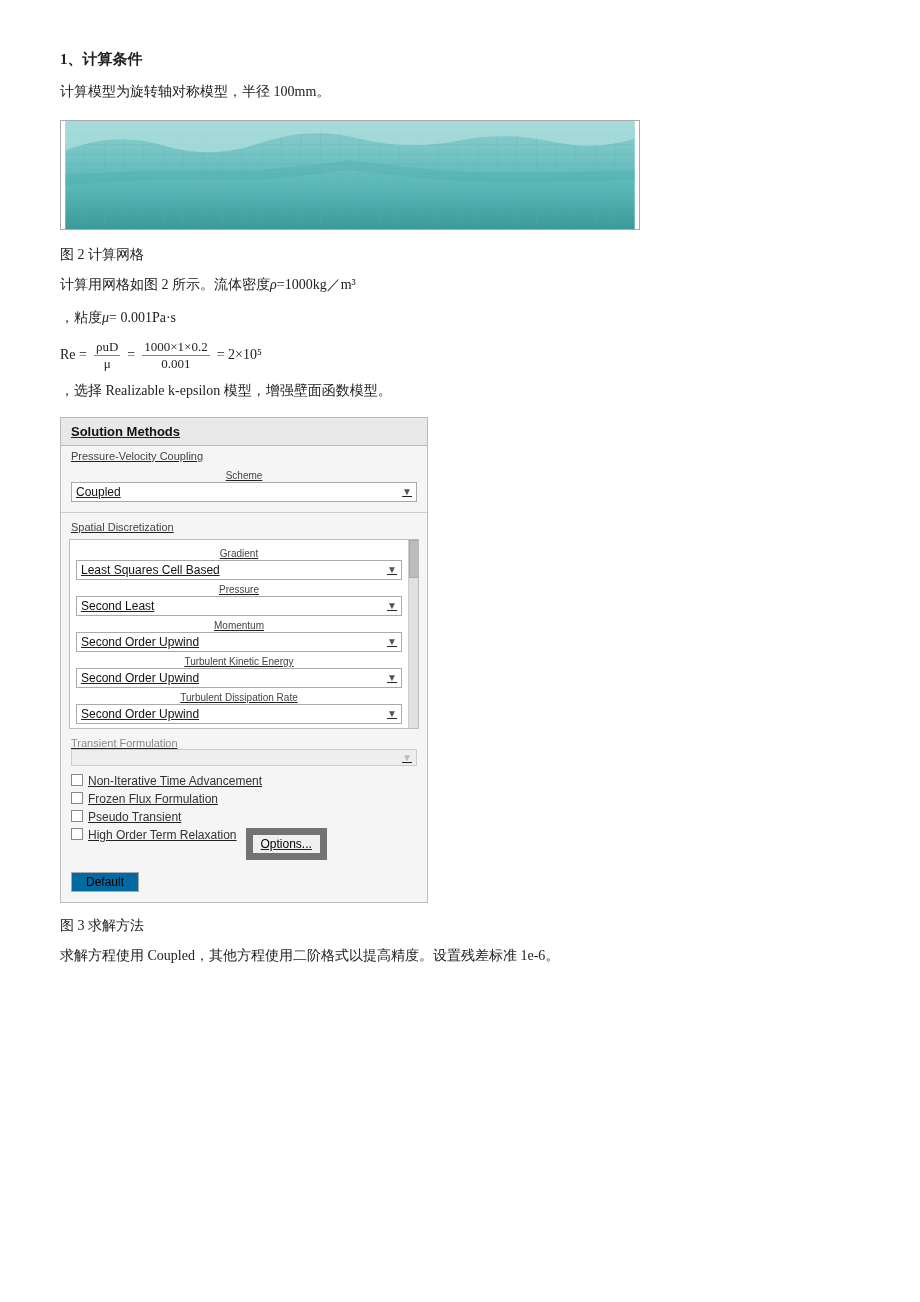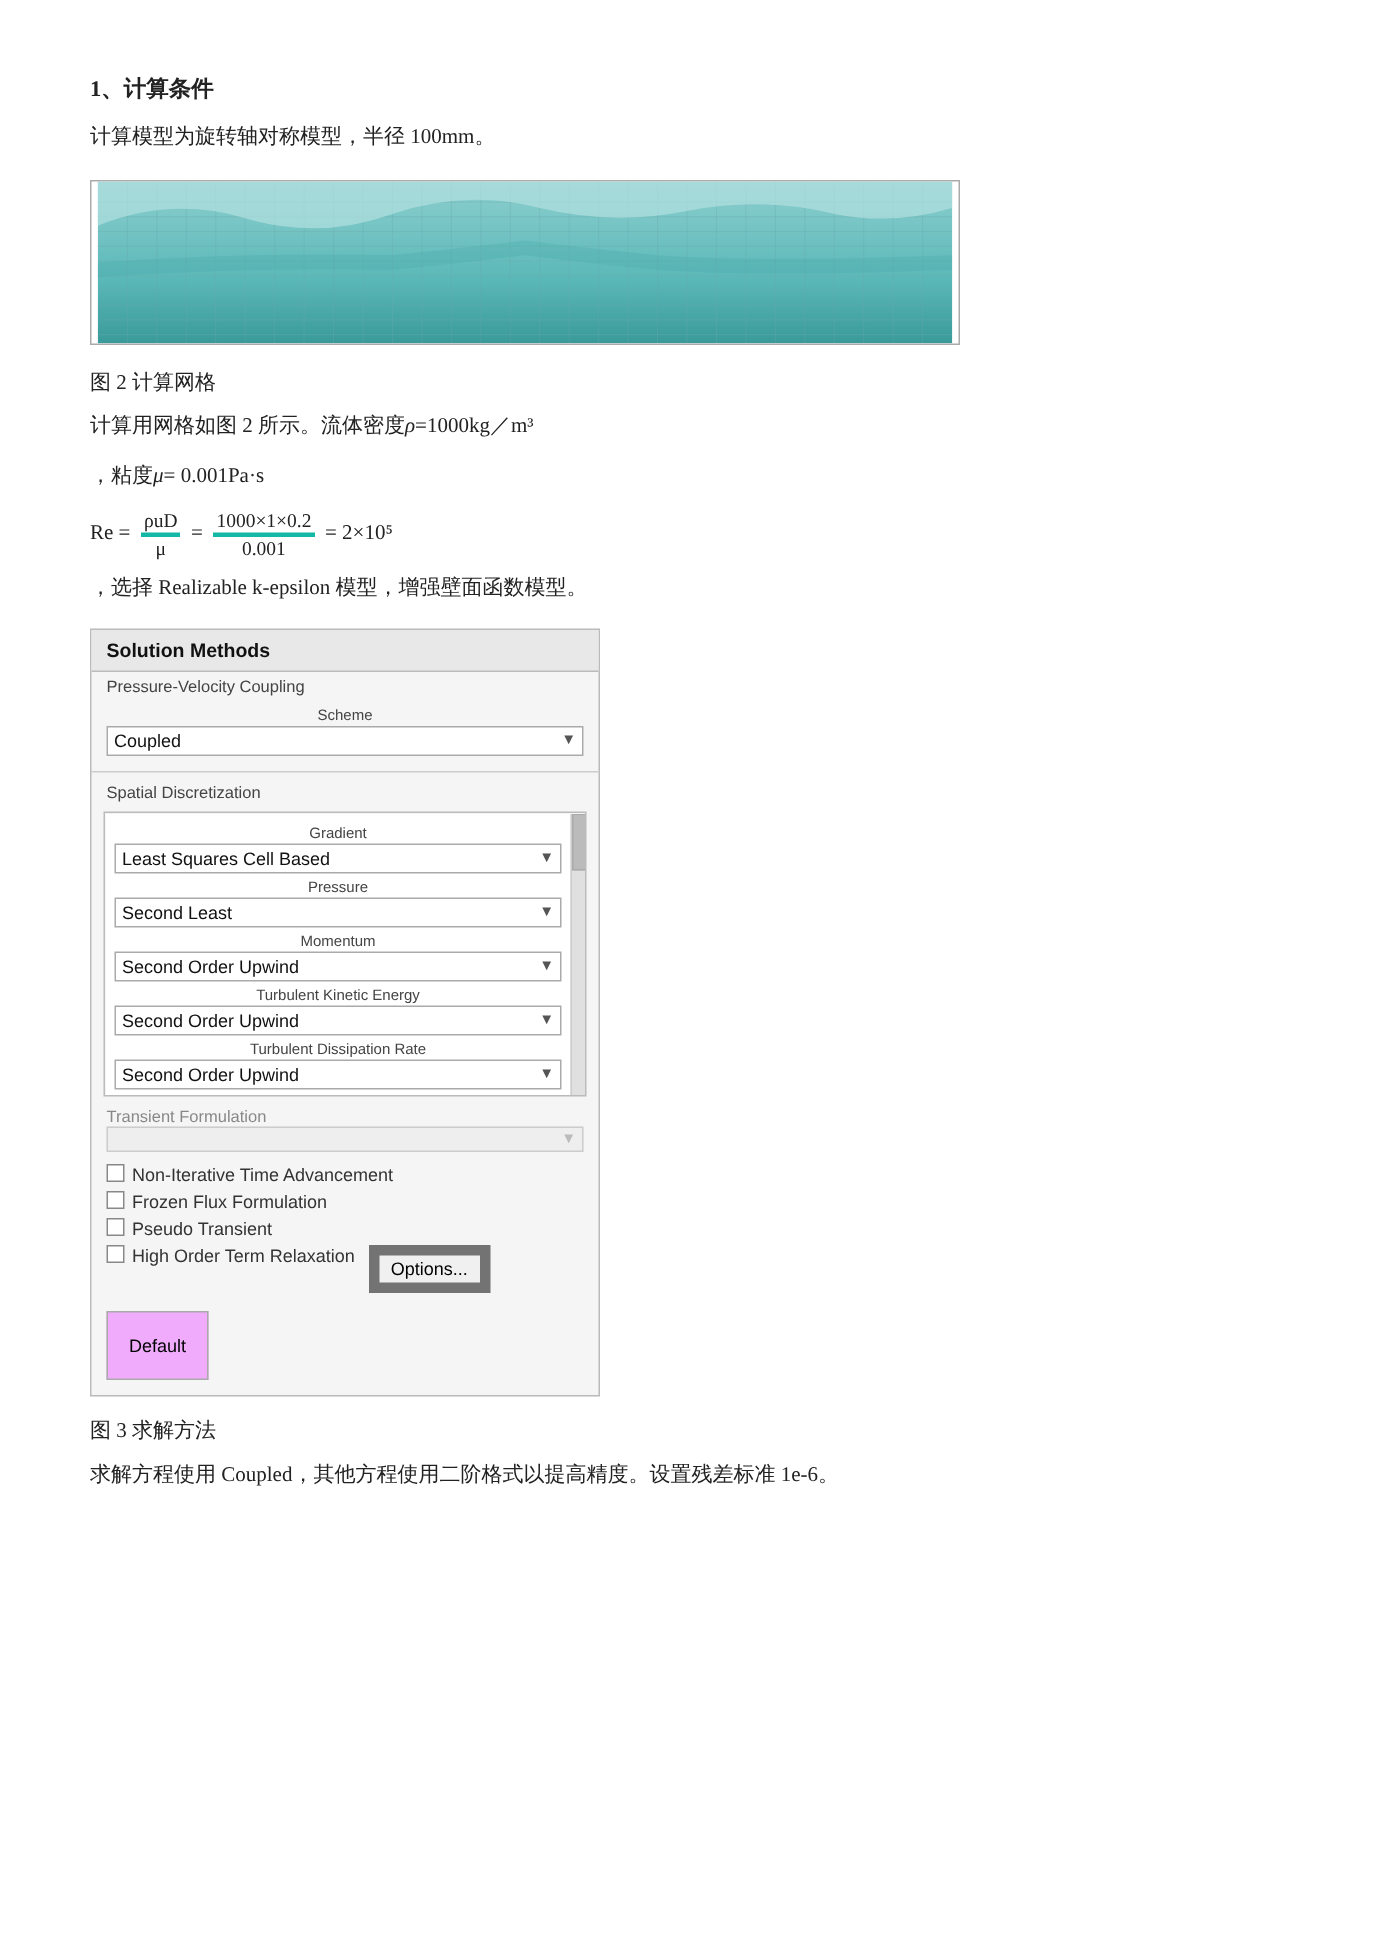--- a/index.html
+++ b/index.html
@@ -49,36 +49,37 @@
     }
     .math-fraction {
       display: inline-flex;
       flex-direction: column;
       align-items: center;
       vertical-align: middle;
       font-size: 13px;
       margin: 0 3px;
     }
     .math-fraction .numerator {
-      border-bottom: 3px solid #14b8a6;
+      border-bottom: 1px solid #14b8a6;
       padding: 0 2px;
       text-align: center;
     }
     .math-fraction .denominator {
       padding: 0 2px;
       text-align: center;
     }
     .solution-box {
       border: 1px solid #bbb;
-      width: 340px;
+      width: 368px;
       background: #f5f5f5;
       padding: 0;
       margin: 14px 0;
       font-family: Arial, sans-serif;
       font-size: 12px;
+      text-decoration: underline;
     }
     .solution-box .sol-title {
       background: #e8e8e8;
       font-weight: bold;
       font-size: 13px;
       padding: 6px 10px;
       border-bottom: 1px solid #bbb;
       color: #111;
       font-family: Arial, sans-serif;
     }
@@ -170,23 +171,23 @@
     .sol-options-btn {
       background: #f0f0f0;
       border: 7px solid #737373;
       padding: 2px 8px;
       font-size: 12px;
       font-family: Arial, sans-serif;
       cursor: pointer;
       margin-left: 4px;
     }
     .sol-default-btn {
-      background: #f0abfc;
+      background: #0369a1;
       border: 1px solid #aaa;
-      padding: 15px 14px;
+      padding: 2px 14px;
       font-size: 12px;
       font-family: Arial, sans-serif;
       cursor: pointer;
       margin: 6px 10px 8px 10px;
       display: inline-block;
     }
     .italic { font-style: italic; }
   </style>
 </head>
 <body>

